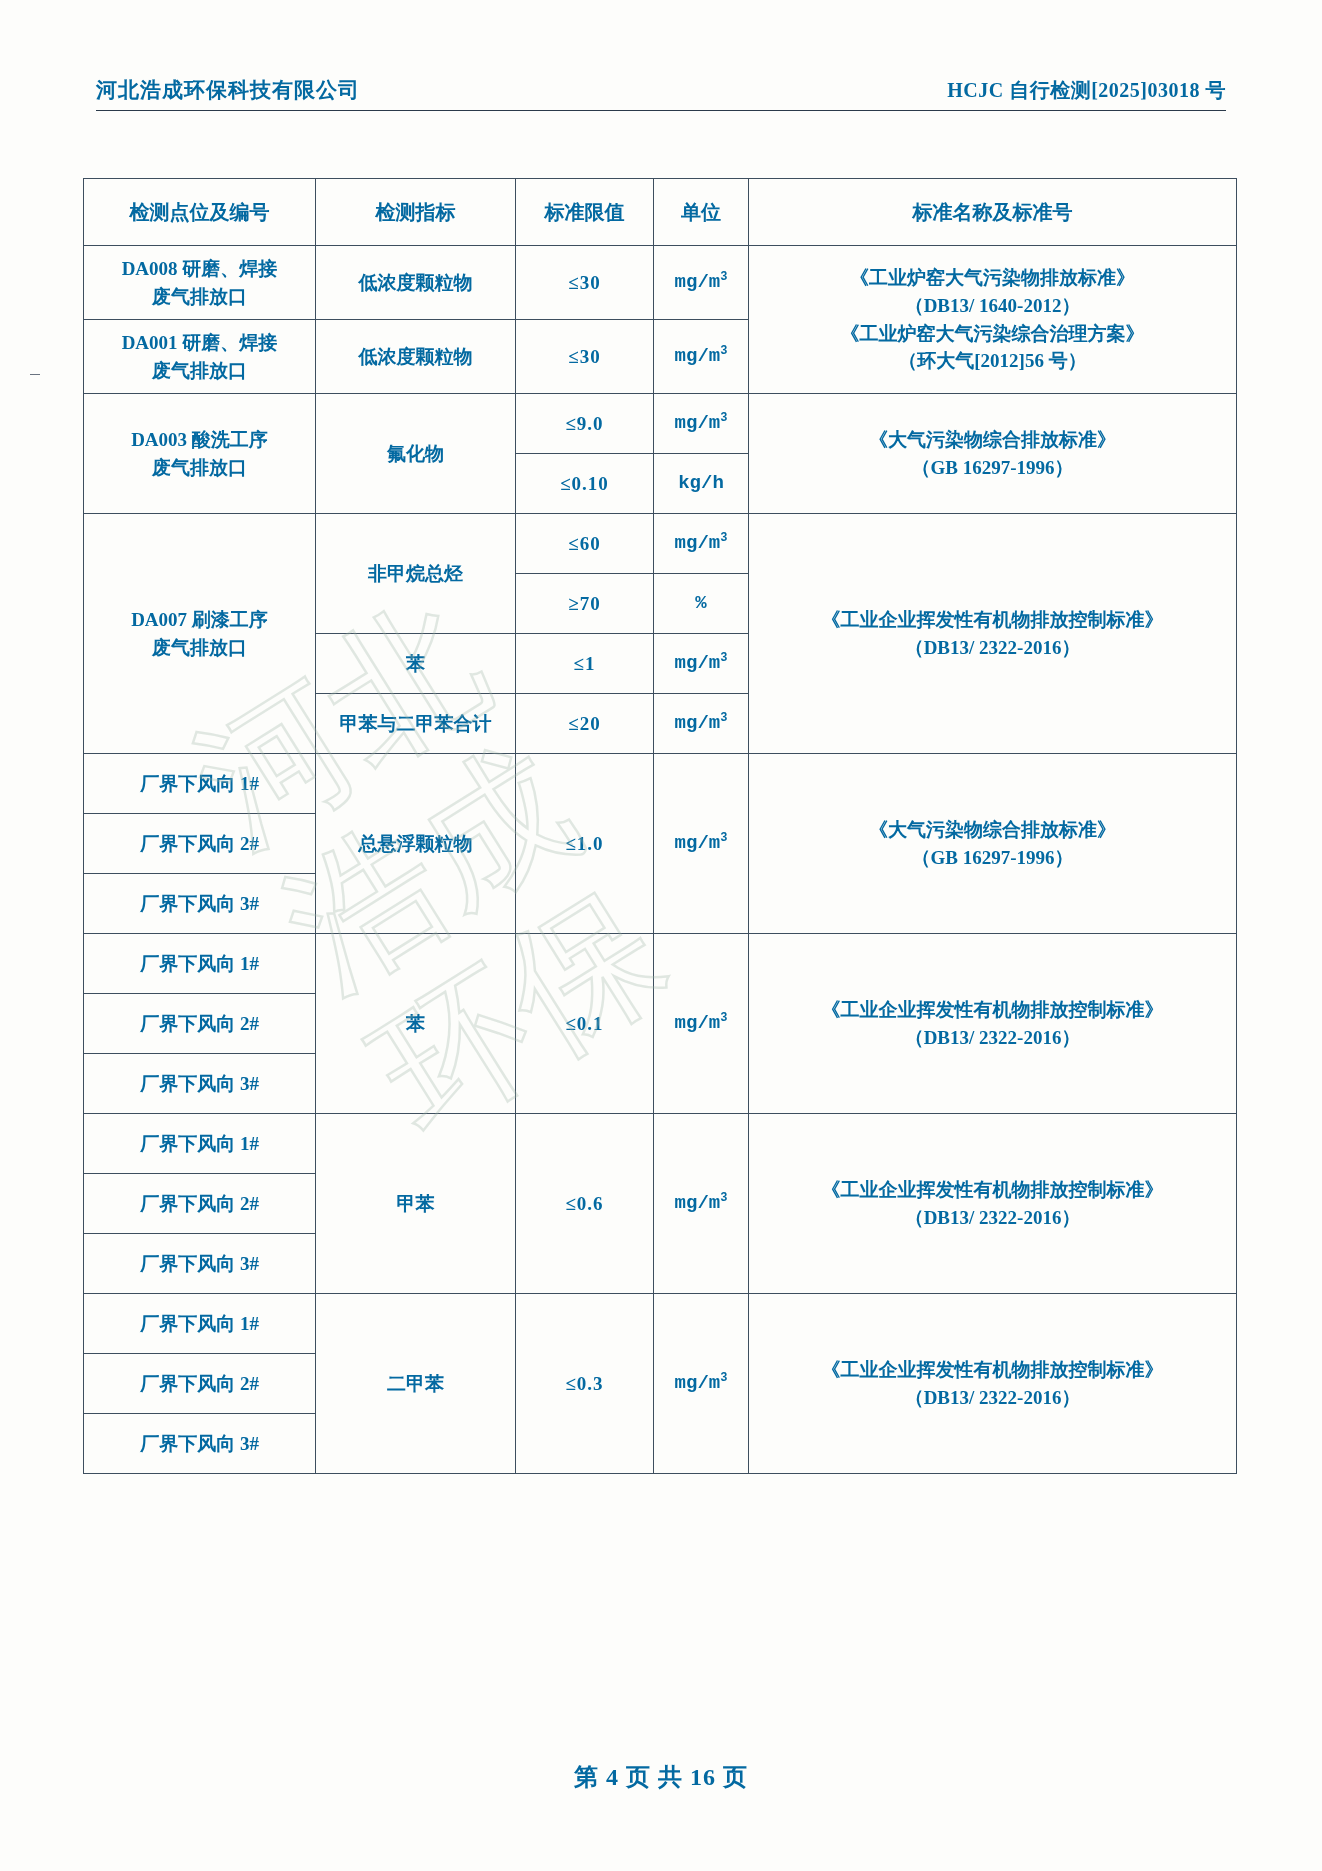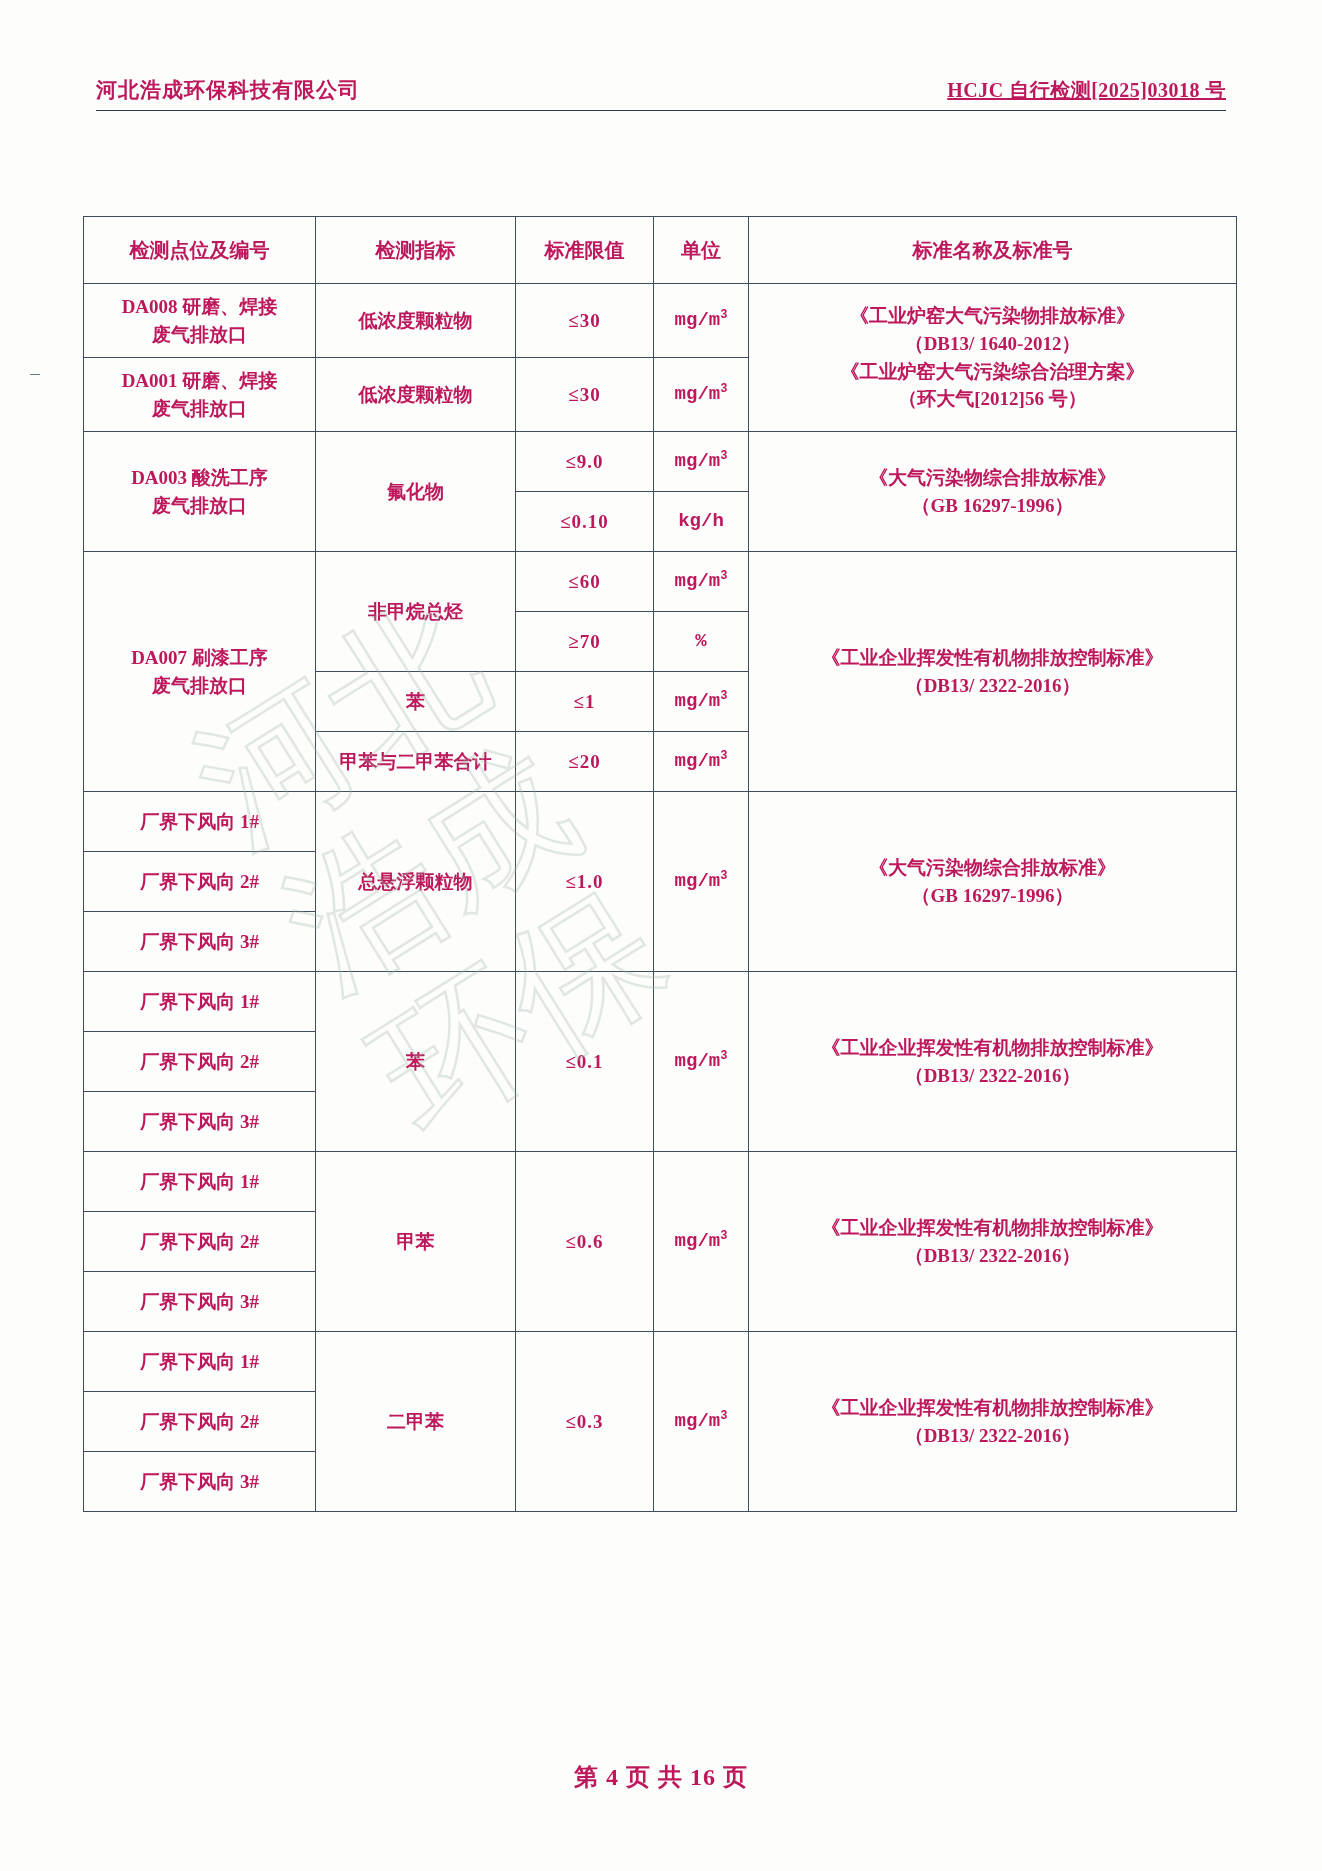--- a/index.html
+++ b/index.html
@@ -7,21 +7,21 @@
     padding: 0;
     background: #e9e9e7;
   }
   .page {
     position: relative;
     width: 1322px;
     height: 1871px;
     background: #fdfdfb;
     margin: 0 auto;
     font-family: "Liberation Serif", "DejaVu Serif", serif;
-    color: #be185d;
+    color: #0369a1;
     overflow: hidden;
   }
 
   
   .header {
     position: absolute;
     top: 62px;
     left: 96px;
     right: 96px;
     height: 42px;
@@ -33,21 +33,20 @@
   }
   .header-left {
     font-size: 21px;
     font-weight: bold;
     letter-spacing: 1px;
   }
   .header-right {
     font-size: 20px;
     font-weight: bold;
     letter-spacing: 0.5px;
-    text-decoration: underline;
   }
 
   
   .doc-title {
     position: absolute;
     top: 130px;
     left: 0;
     width: 100%;
     text-align: center;
     font-size: 27px;
@@ -59,21 +58,20 @@
   .table-wrap {
     position: absolute;
     top: 178px;
     left: 83px;
     width: 1153px;
   }
   table.std {
     border-collapse: collapse;
     width: 100%;
     table-layout: fixed;
-    margin-top: 38px;
   }
   table.std td, table.std th {
     border: 1px solid #3d4e5e;
     text-align: center;
     vertical-align: middle;
     font-size: 19px;
     font-weight: bold;
     padding: 4px 4px;
     line-height: 1.45;
     background: transparent;

